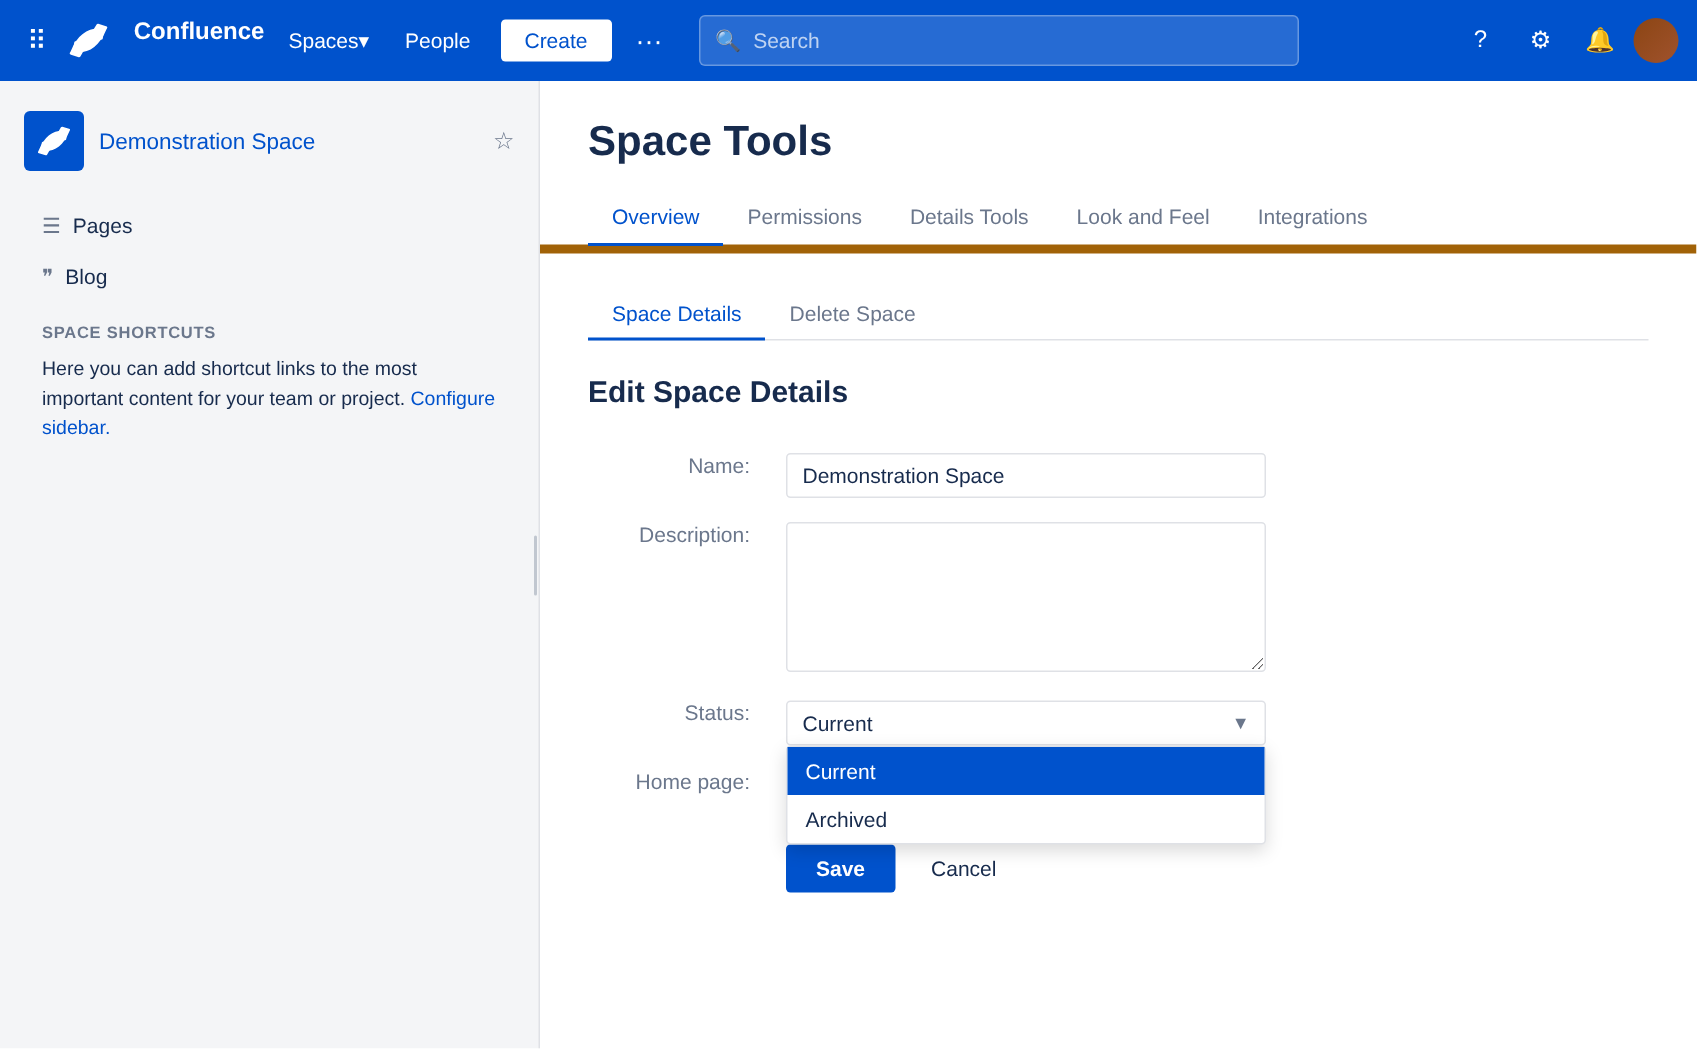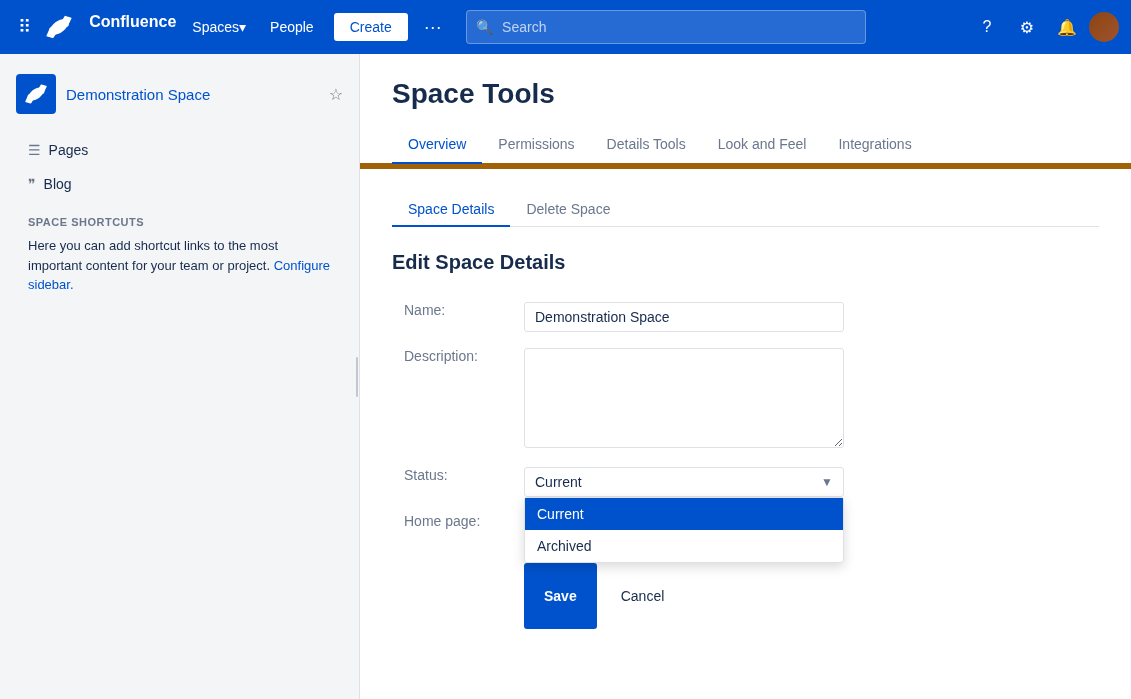--- a/index.html
+++ b/index.html
@@ -106,21 +106,21 @@
     .sub-tab {
       padding: 8px 16px; cursor: pointer; color: #6B778C; font-size: 14px;
       border-bottom: 2px solid transparent; margin-bottom: -1px;
     }
     .sub-tab.active { color: #0052CC; border-bottom-color: #0052CC; font-weight: 400; }
 
     
     .edit-title { font-size: 20px; font-weight: 600; color: #172B4D; margin-bottom: 20px; }
     .form-table { width: 100%; border-collapse: collapse; }
     .form-table td { padding: 8px 12px; vertical-align: top; }
-    .form-label { text-align: left; color: #6B778C; font-size: 14px; padding-top: 8px; white-space: nowrap; width: 120px; }
+    .form-label { text-align: right; color: #6B778C; font-size: 14px; padding-top: 8px; white-space: nowrap; width: 120px; }
     .form-input {
       width: 320px; padding: 6px 10px; border: 1px solid #DFE1E6; border-radius: 3px;
       font-size: 14px; color: #172B4D; outline: none;
     }
     .form-textarea {
       width: 320px; height: 100px; padding: 6px 10px; border: 1px solid #DFE1E6;
       border-radius: 3px; font-size: 14px; color: #172B4D; outline: none; resize: both;
     }
 
     
@@ -139,21 +139,21 @@
       padding: 8px 12px; cursor: pointer; font-size: 14px; color: #172B4D;
     }
     .dropdown-option.highlighted { background: #0052CC; color: #fff; }
 
     
     .home-page-hint { font-size: 12px; color: #6B778C; margin-top: 4px; }
 
     
     .form-actions { margin-top: 24px; display: flex; gap: 8px; padding-left: 132px; }
     .btn-save {
-      background: #0052CC; color: #fff; border: none; padding: 25px 20px;
+      background: #0052CC; color: #fff; border: none; padding: 8px 20px;
       border-radius: 3px; font-size: 14px; font-weight: 600; cursor: pointer;
     }
     .btn-cancel {
       background: transparent; color: #172B4D; border: none; padding: 8px 16px;
       border-radius: 3px; font-size: 14px; cursor: pointer;
     }
   </style>
 </head>
 <body>
 

